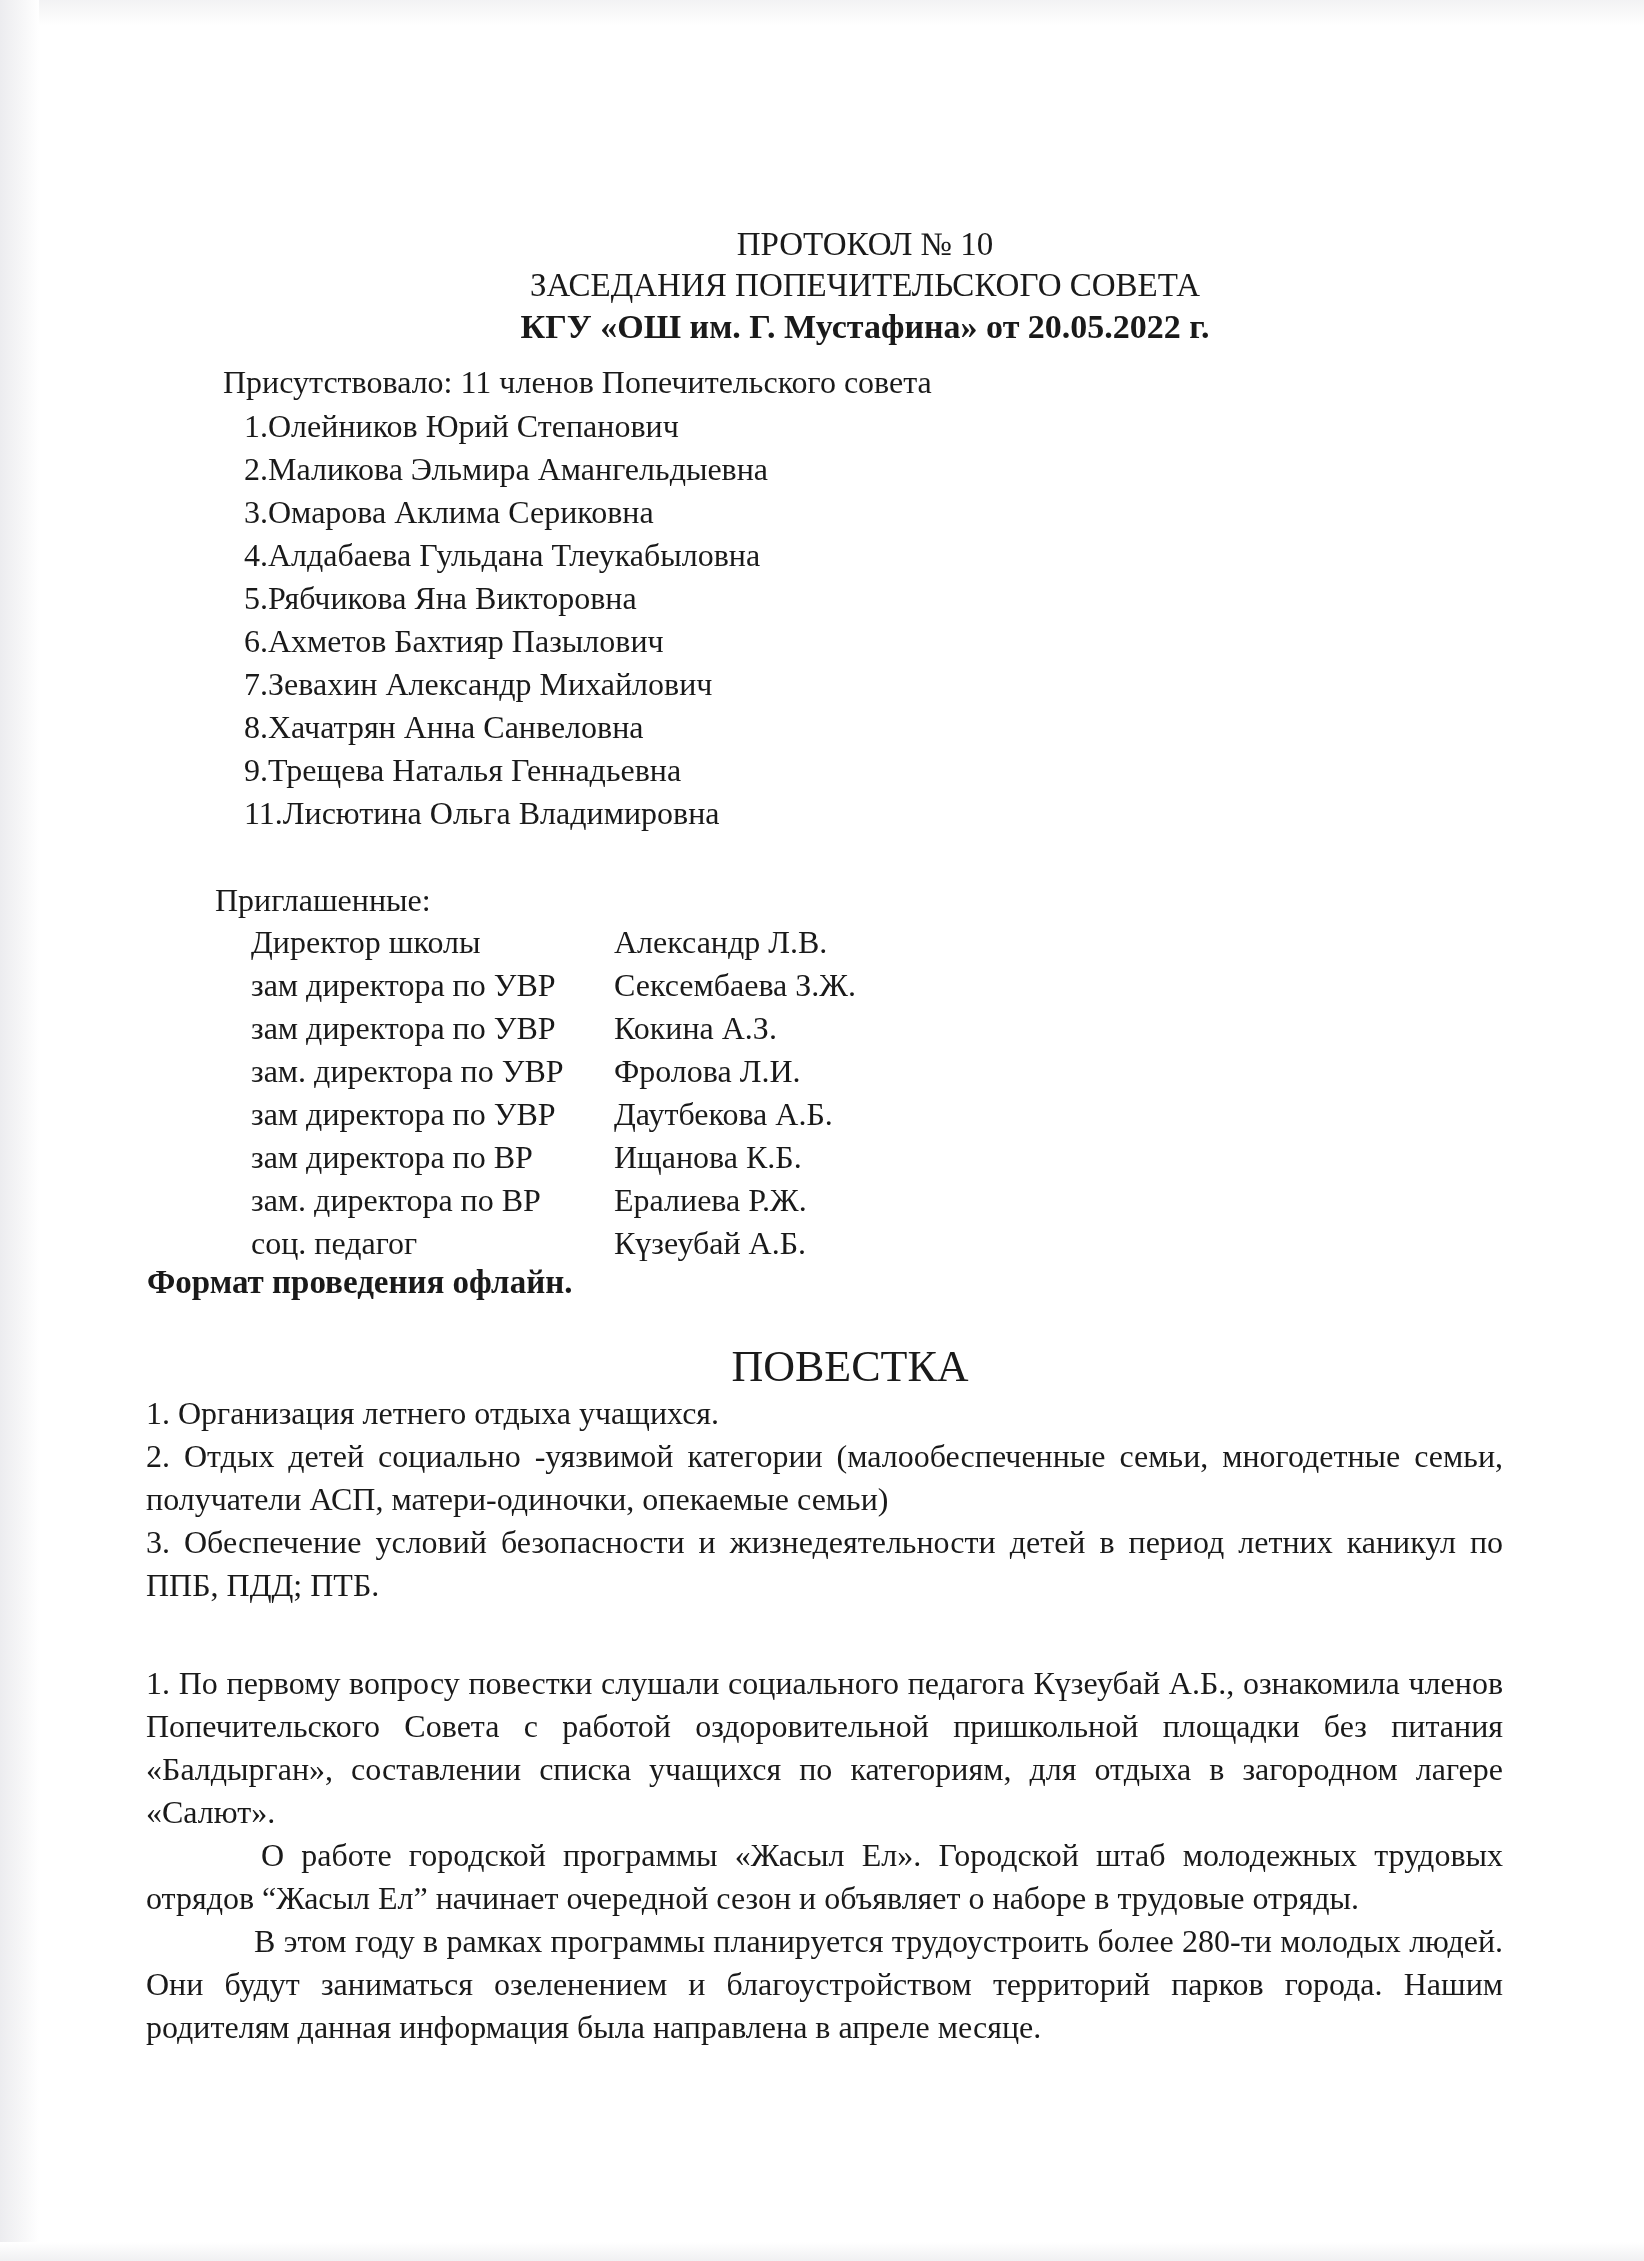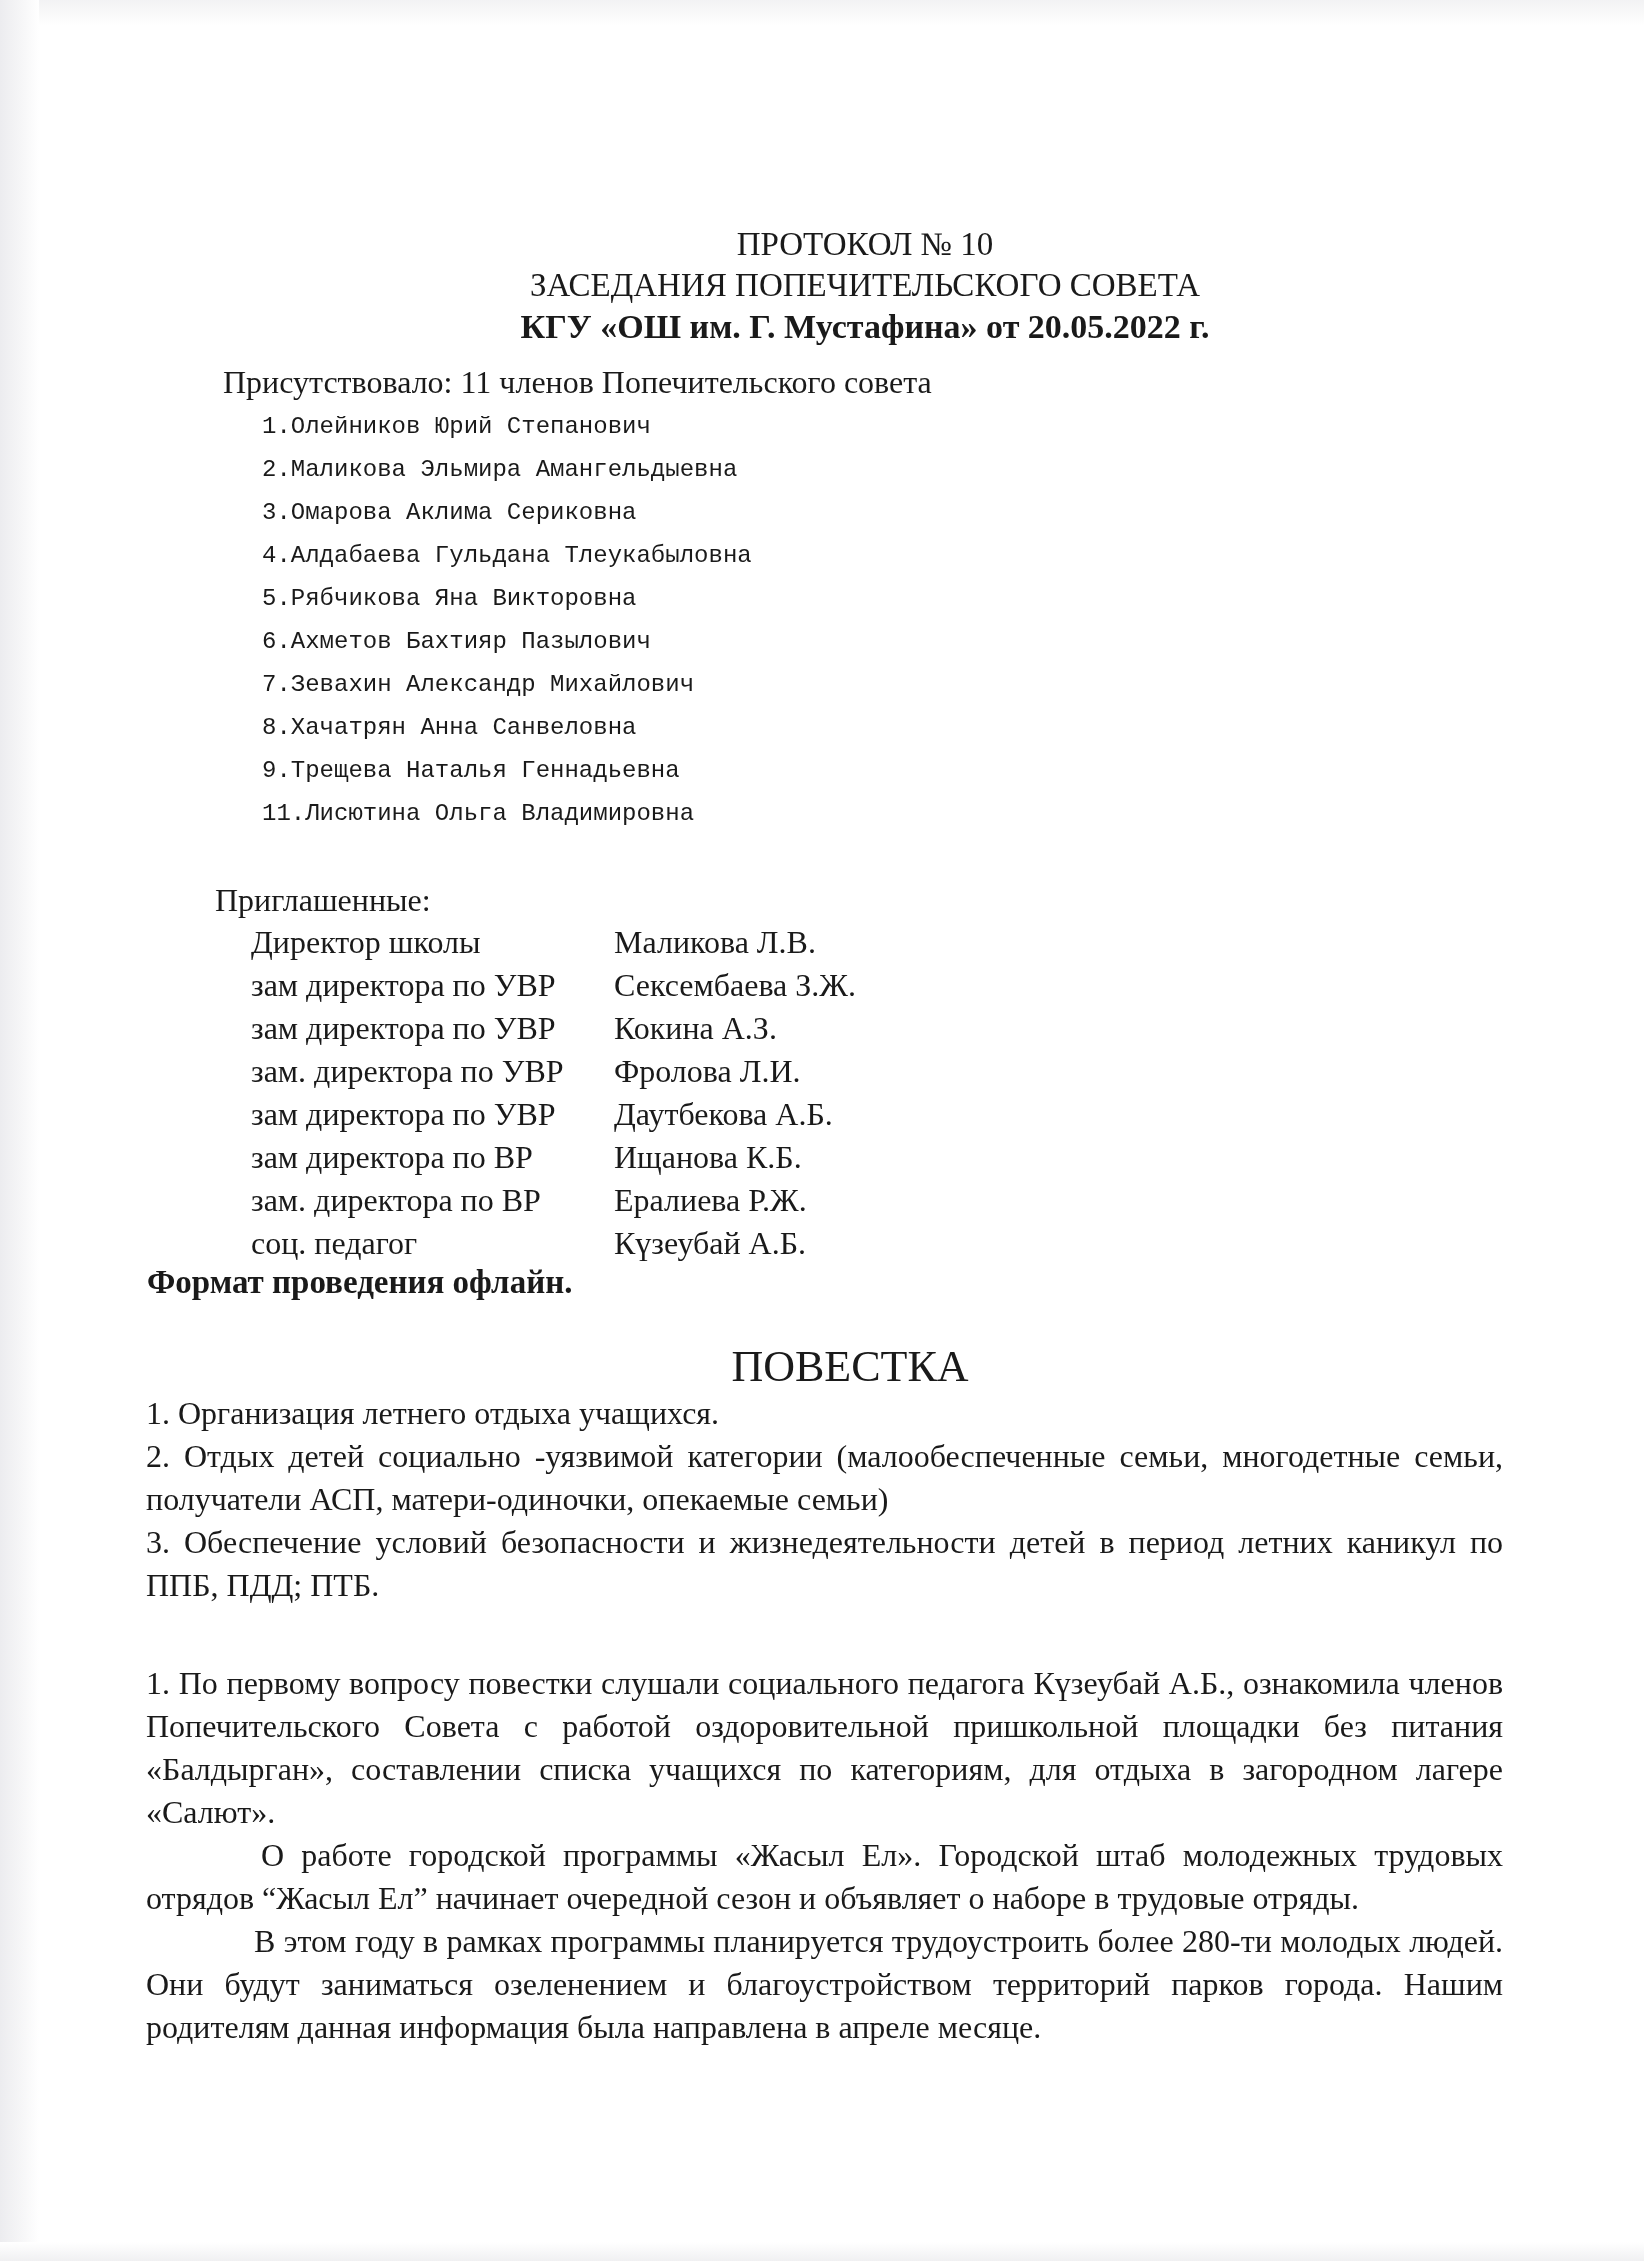--- a/index.html
+++ b/index.html
@@ -57,26 +57,25 @@
     .present {
       position: absolute;
       left: 223px;
       top: 361px;
       font-size: 32px;
       line-height: 43px;
       white-space: nowrap;
     }
     .members {
       position: absolute;
-      left: 262px;
+      left: 244px;
       top: 405px;
-      font-size: 24px;
-      line-height: 43px;
-      white-space: nowrap;
-      font-family: Liberation Mono, monospace;
+      font-size: 32px;
+      line-height: 43px;
+      white-space: nowrap;
     }
     .members .member { display: block; }
 
     .invited-title {
       position: absolute;
       left: 215px;
       top: 879px;
       font-size: 32px;
       line-height: 43px;
       white-space: nowrap;
@@ -160,21 +159,21 @@
     <span class="member">8.Хачатрян Анна Санвеловна</span>
     <span class="member">9.Трещева Наталья Геннадьевна</span>
     <span class="member">11.Лисютина Ольга Владимировна</span>
   </div>
 
   <div class="invited-title">Приглашенные:</div>
 
   <div class="invited">
     <div class="row">
       <span class="role">Директор школы</span>
-      <span class="name">Маликова Л.В.</span>
+      <span class="name">Александр Л.В.</span>
     </div>
     <div class="row">
       <span class="role">зам директора по УВР</span>
       <span class="name">Сексембаева З.Ж.</span>
     </div>
     <div class="row">
       <span class="role">зам директора по УВР</span>
       <span class="name">Кокина А.З.</span>
     </div>
     <div class="row">

